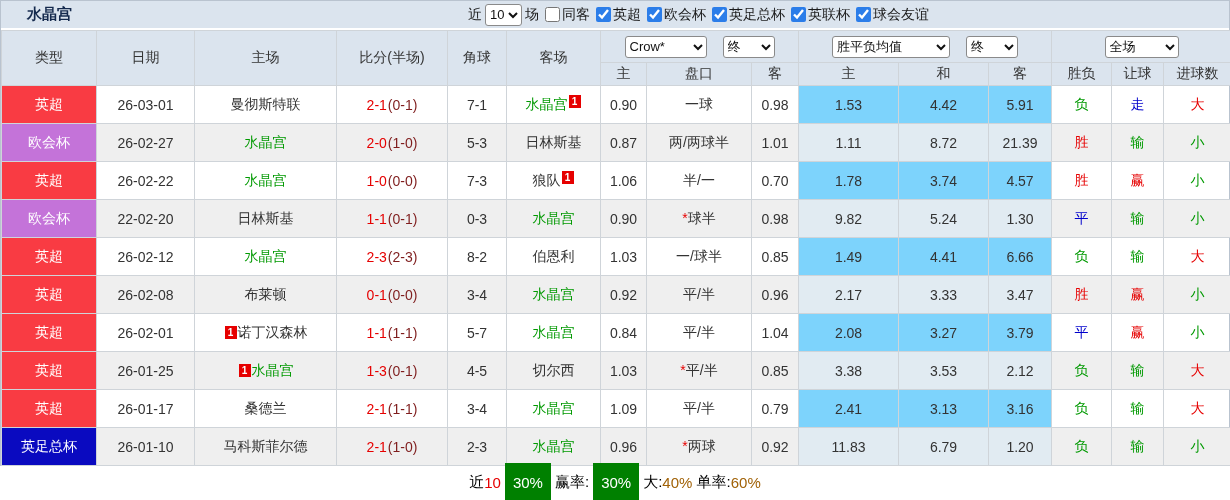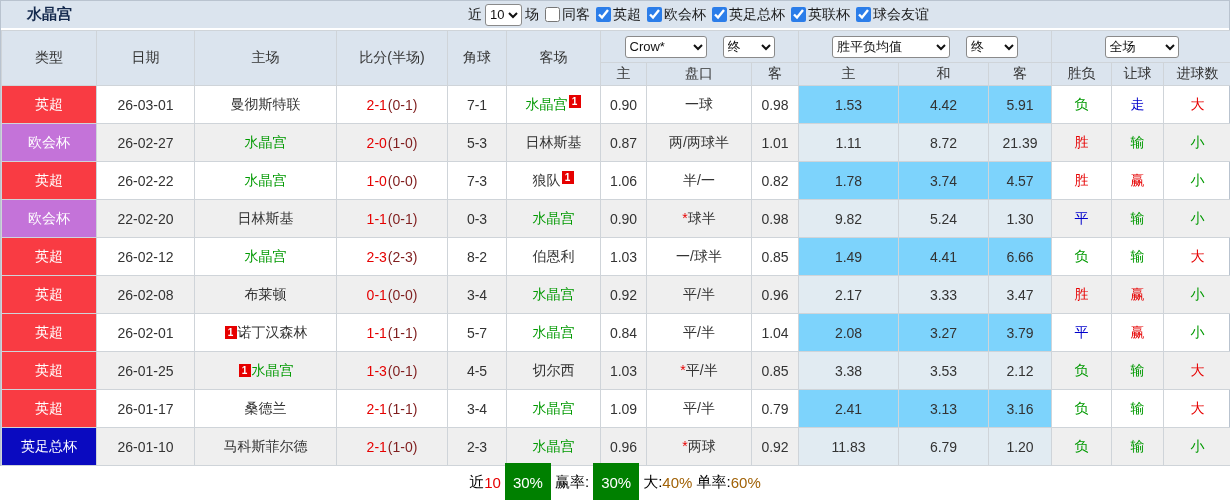--- a/index.html
+++ b/index.html
@@ -183,21 +183,21 @@
         </tr>
         <tr class="odd">
           <td class="type" style="background: rgb(249, 59, 67);">英超</td>
           <td>26-02-22</td>
           <td><span class="team c-green">水晶宫</span></td>
           <td><span class="c-red">1-0</span><span class="half">(0-0)</span></td>
           <td>7-3</td>
           <td><span class="team">狼队</span><span class="badge after">1</span></td>
           <td>1.06</td>
           <td><span>半/一</span></td>
-          <td>0.82</td>
+          <td>0.70</td>
           <td class="bluecol">1.78</td>
           <td class="bluecol">3.74</td>
           <td class="bluecol">4.57</td>
           <td class="c-red">胜</td>
           <td class="c-red">赢</td>
           <td class="c-green">小</td>
         </tr>
         <tr class="even">
           <td class="type" style="background: rgb(196, 115, 217);">欧会杯</td>
           <td>22-02-20</td>

